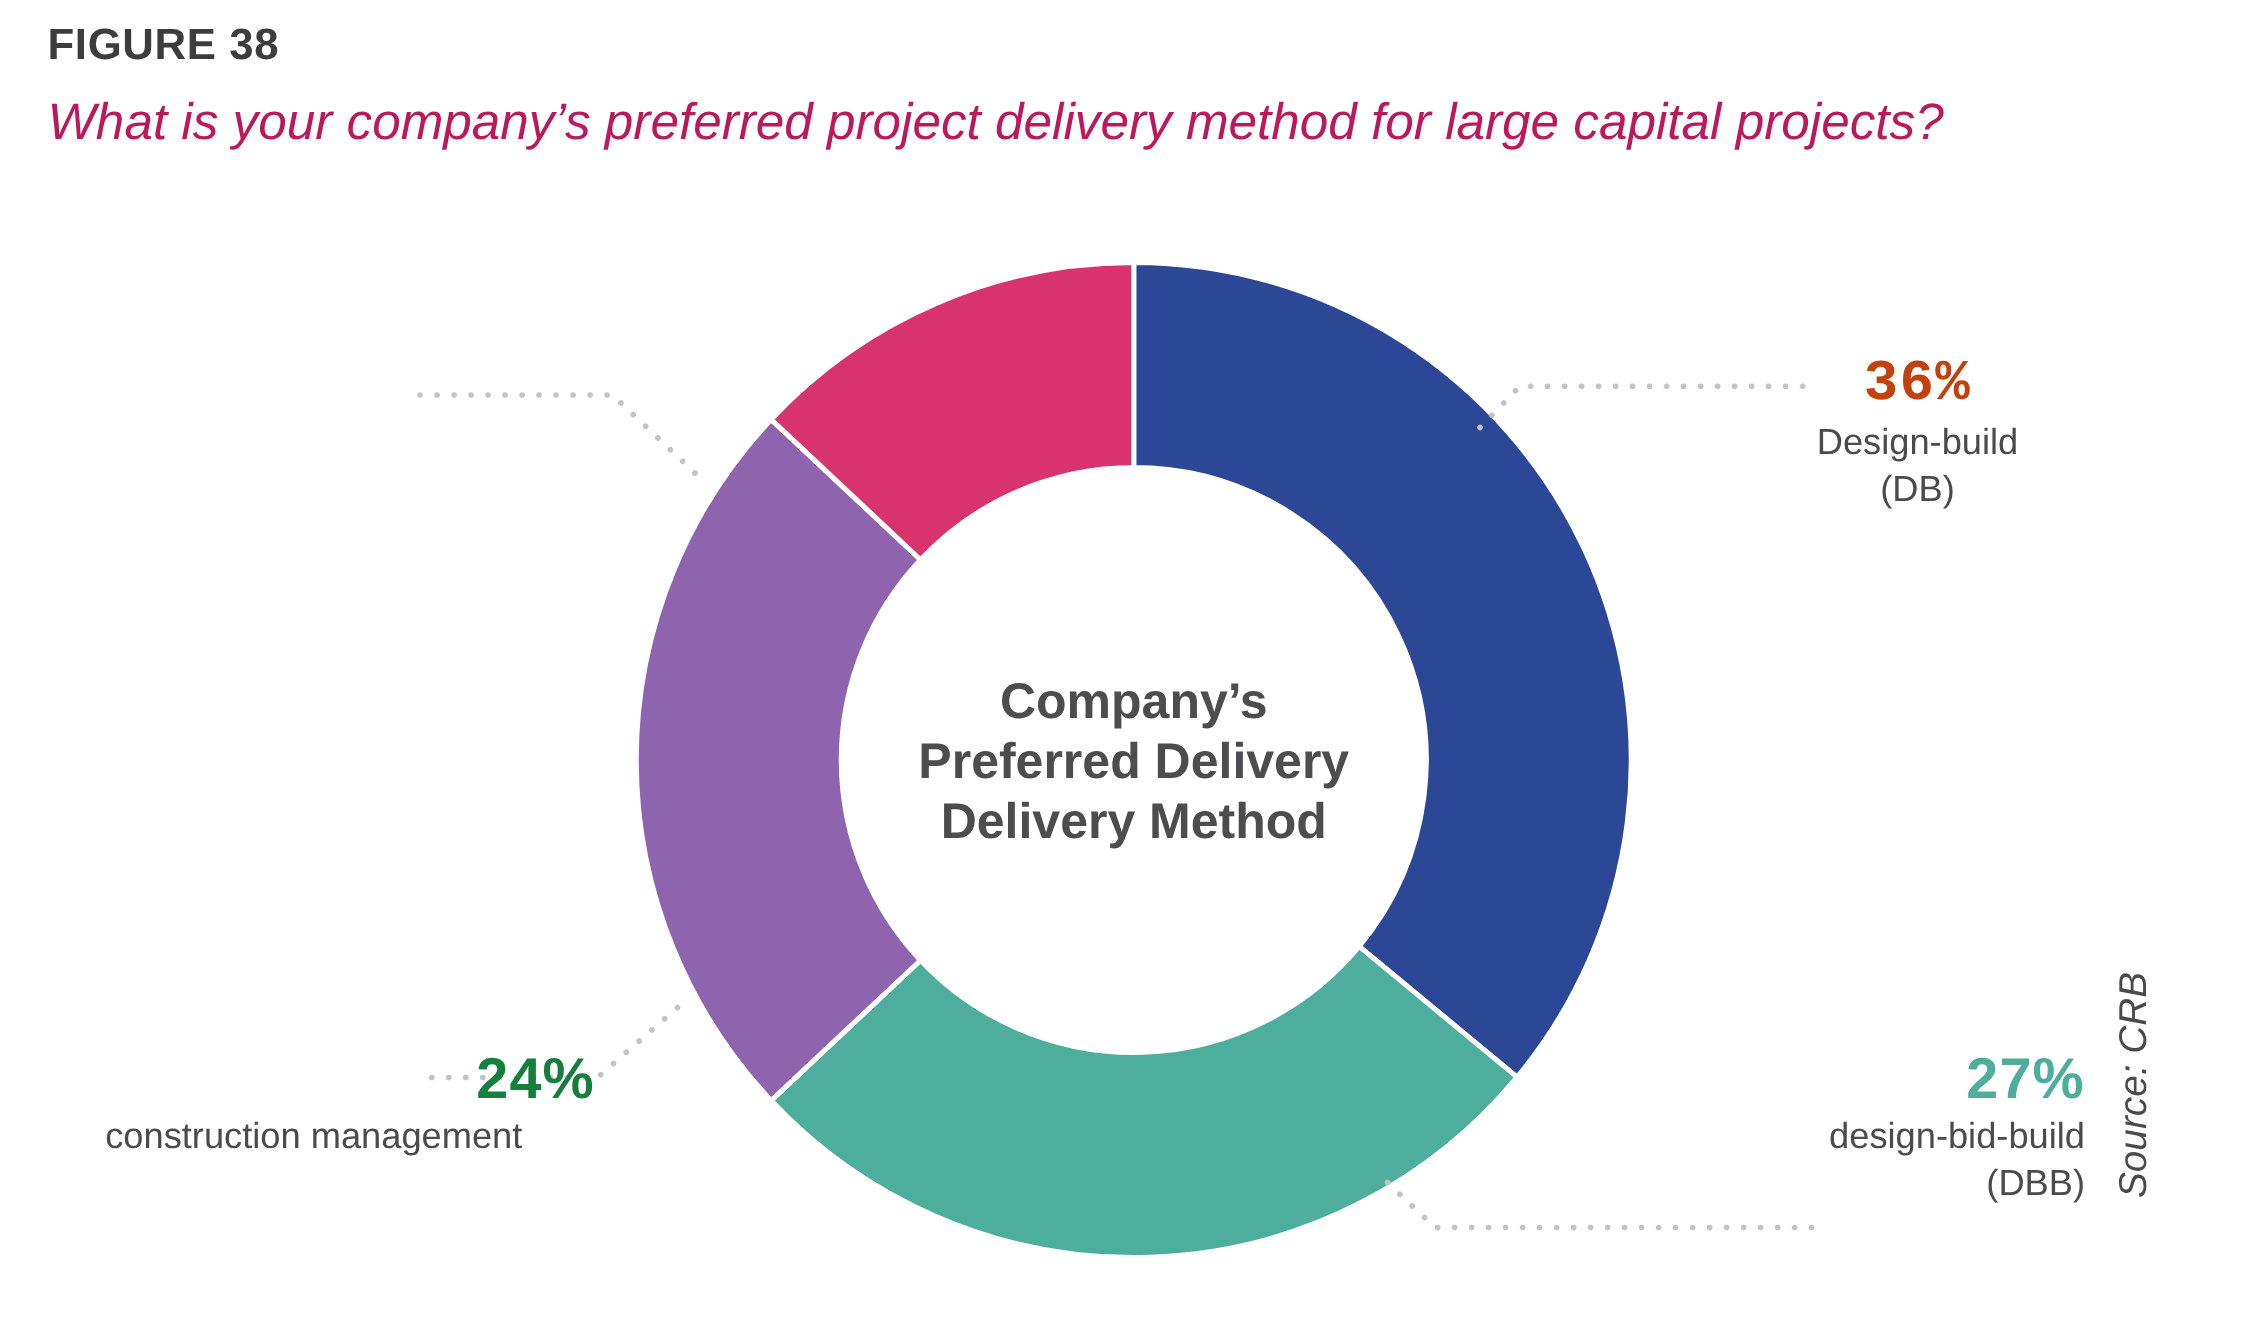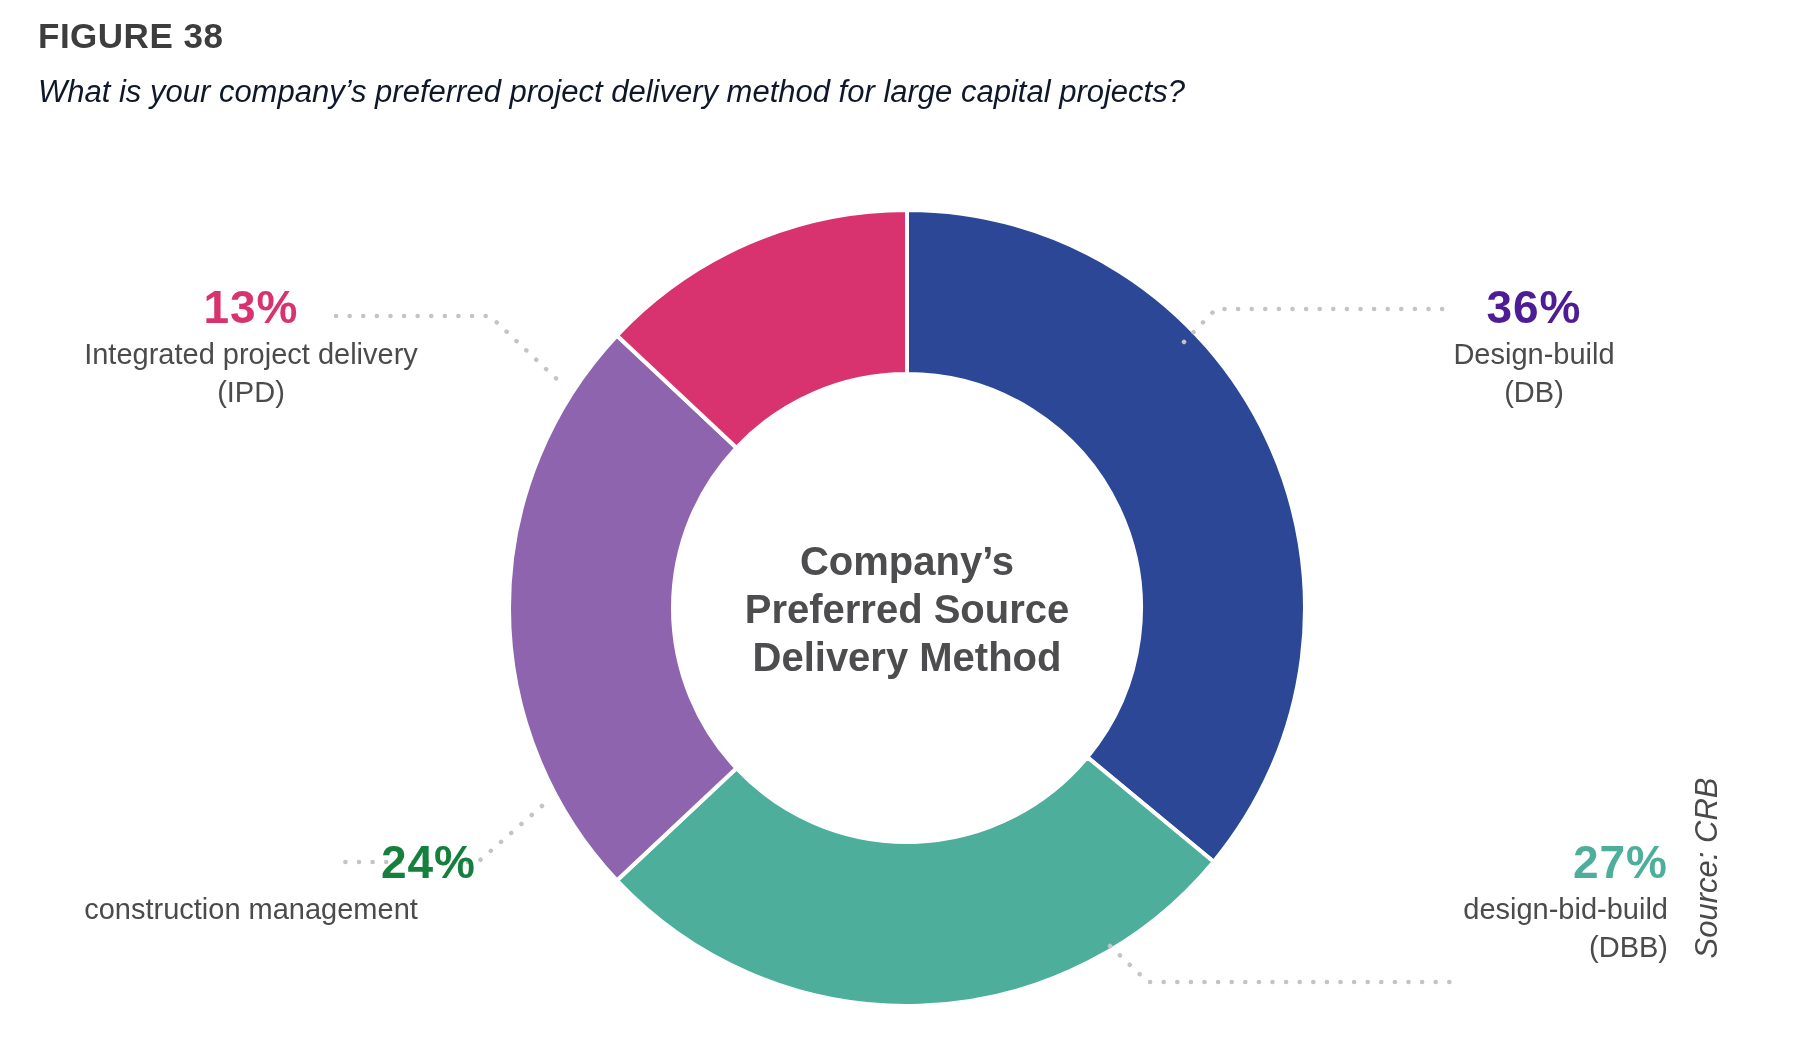--- a/index.html
+++ b/index.html
@@ -21,23 +21,23 @@
     top: 16px;
     font-size: 35px;
     font-weight: bold;
     letter-spacing: 0.5px;
     color: #3d3d3d;
   }
   #figure-question {
     position: absolute;
     left: 38px;
     top: 74px;
-    font-size: 31px;
+    font-size: 41px;
     font-style: italic;
-    color: #0f172a;
+    color: #be185d;
     text-align: right;
   }
   #chart-svg {
     position: absolute;
     left: 0;
     top: 0;
   }
   .slice {
     stroke: #ffffff;
     stroke-width: 4;
@@ -107,42 +107,37 @@
     <path class="slice" d="M616.870486286278 335.5502518403822 A398 398 0 0 1 906.9999999999999 210 L906.9999999999999 374 A234 234 0 0 0 736.4213411833896 447.815977212687 Z" fill="#d8336f"></path>
 
     <polyline class="leader" points="1184,342 1216,309 1452,309"></polyline>
     <polyline class="leader" points="1110,946 1148,982 1452,982"></polyline>
     <polyline class="leader" points="542,806 478,862 334,862"></polyline>
     <polyline class="leader" points="336,316 490,316 564,386"></polyline>
   </svg>
 
   <div id="center-label">
     <div>Company’s</div>
-    <div>Preferred Source</div>
+    <div>Preferred Delivery</div>
     <div>Delivery Method</div>
   </div>
 
   <div id="callout-db" class="callout">
-    <div class="pct" style="color: #4c1d95;">36%</div>
+    <div class="pct" style="color: #c2410c; font-family: Liberation Mono, monospace;">36%</div>
     <div class="line">Design-build</div>
     <div class="line">(DB)</div>
   </div>
 
   <div id="callout-dbb" class="callout">
     <div class="pct" style="color: rgb(77, 174, 155);">27%</div>
     <div class="line">design-bid-build</div>
     <div class="line">(DBB)</div>
   </div>
 
   <div id="callout-epcm" class="callout">
     <div class="pct" style="color: #15803d; text-align: right;">24%</div>
     <div class="line">construction management</div>
   </div>
 
-  <div id="callout-ipd" class="callout">
-    <div class="pct" style="color: rgb(216, 51, 111);">13%</div>
-    <div class="line">Integrated project delivery</div>
-    <div class="line">(IPD)</div>
-  </div>
 
   <div id="source-note">Source: CRB</div>
 
 </div>
 
 </body></html>

